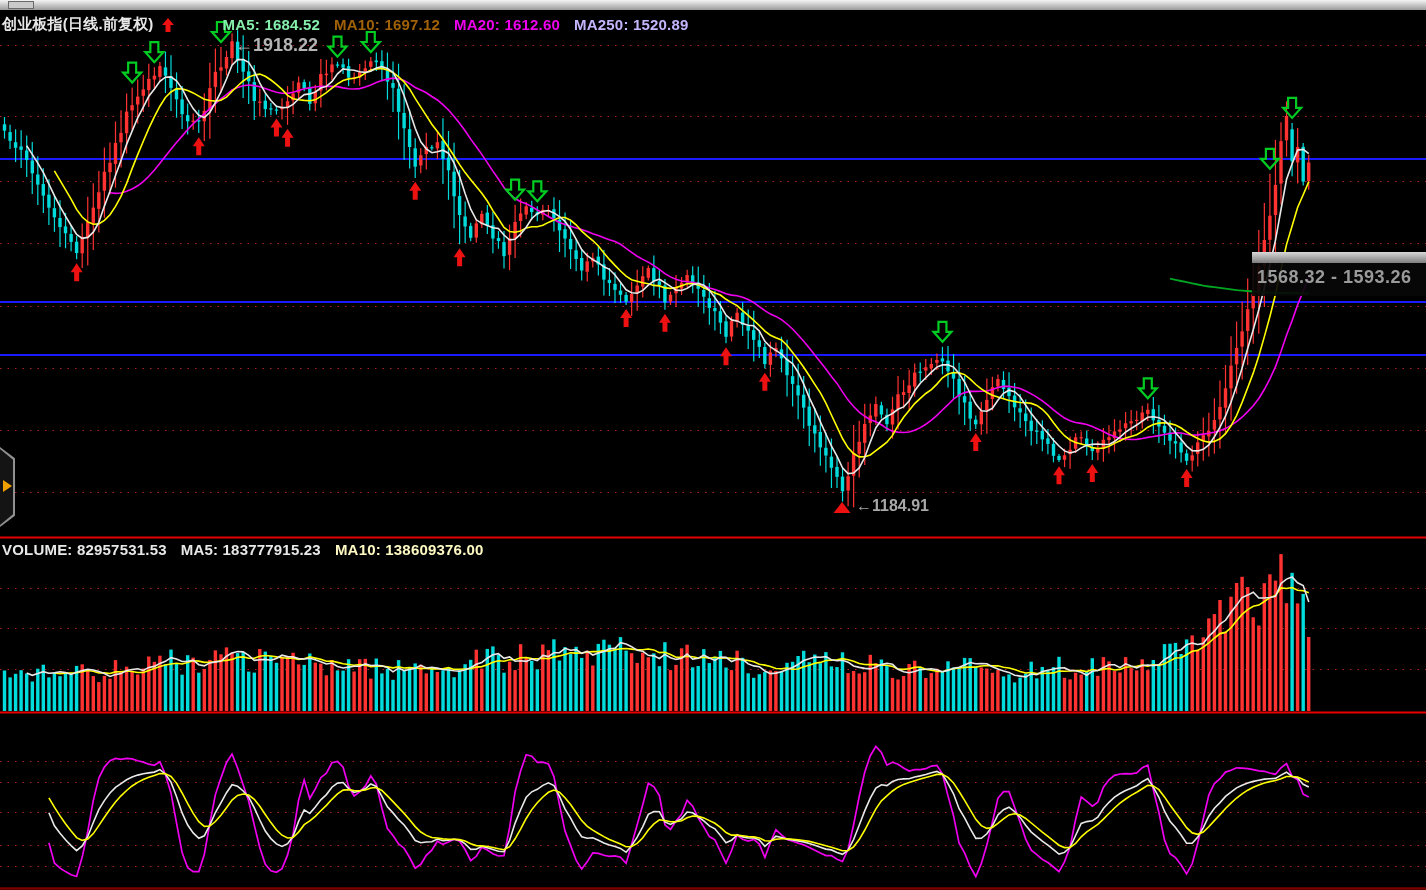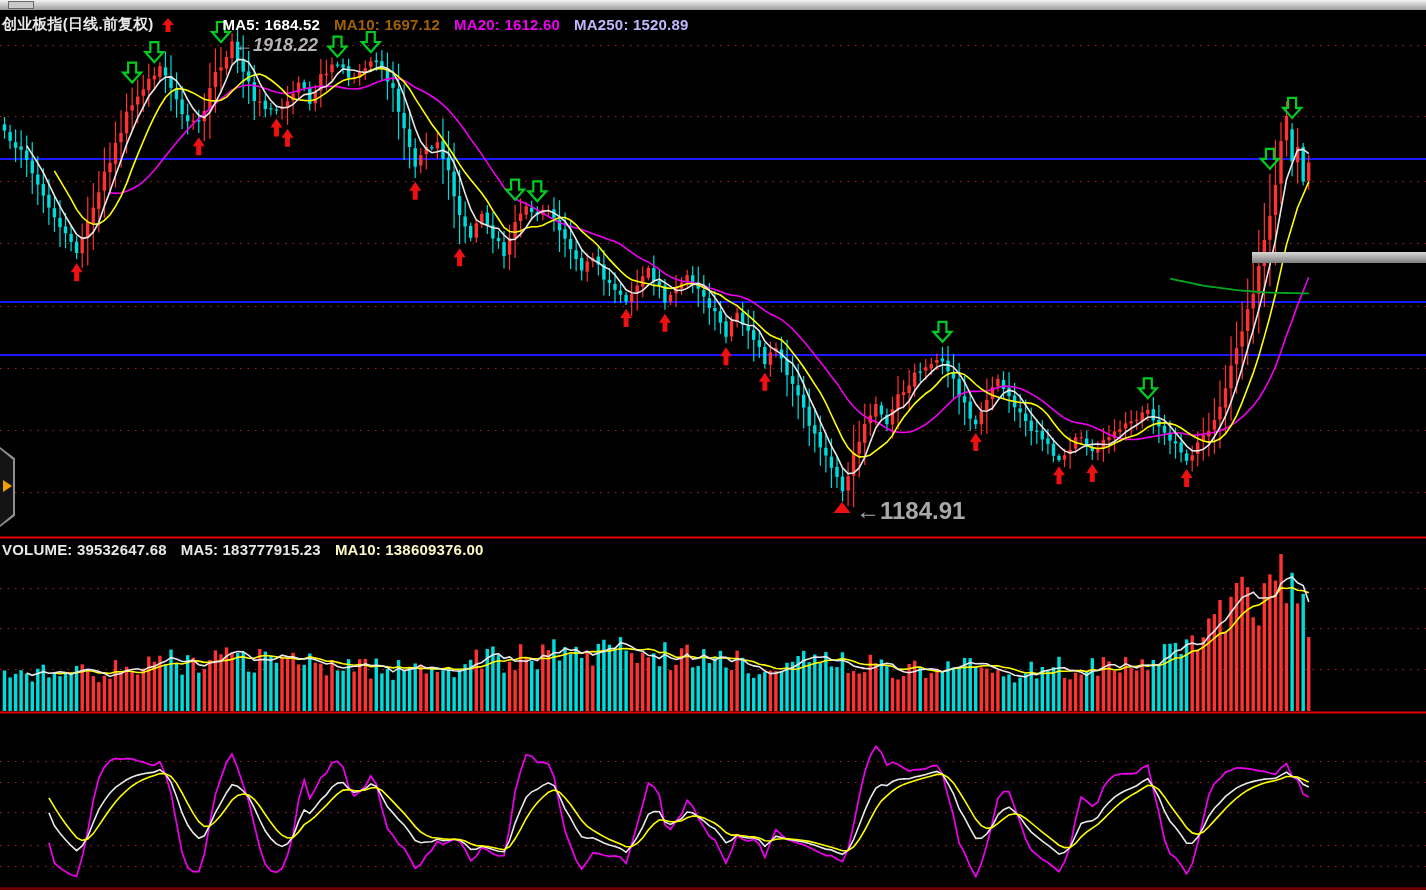--- a/index.html
+++ b/index.html
@@ -11,22 +11,22 @@
            border:1px solid #6a6a6a;box-sizing:border-box;}
   #chart{position:absolute;left:0;top:0;z-index:1;}
   .phead{position:absolute;left:2px;z-index:2;font-size:15px;font-weight:bold;color:#e8e8e8;
          white-space:nowrap;letter-spacing:.2px;}
   #main-header{top:15px;display:flex;align-items:center;}
   #vol-header{top:541px;}
   #kdj-header{top:715px;}
   .labelwrap span{margin-right:14px;}
   #stock-title{margin-right:6px;}
   #trend-arrow{margin:0 8px 0 2px;}
-  #anno-high{position:absolute;left:235px;top:35px;font-size:18px;font-weight:bold;color:#b4b4b4;z-index:2;font-style:italic;}
-  #anno-low{position:absolute;left:856px;top:497px;font-size:24px;font-weight:bold;color:#a8a8a8;z-index:2;}
+  #anno-high{position:absolute;left:235px;top:35px;font-size:18px;font-weight:bold;color:#b4b4b4;z-index:2;}
+  #anno-low{position:absolute;left:856px;top:497px;font-size:16px;font-weight:bold;color:#a8a8a8;z-index:2;}
   #tooltip-bar{position:absolute;left:1252px;top:252px;width:174px;height:11px;
                background:linear-gradient(#d8d8d8,#7e7e7e);z-index:3;}
   #tooltip-box{position:absolute;left:1252px;top:263px;width:174px;height:33px;
                background:rgba(8,8,8,.92);z-index:3;}
   #tooltip-text{display:block;padding:4px 0 0 5px;font-size:18px;font-weight:bold;color:#9a9a9a;
                 letter-spacing:.5px;}
   #side-tab{position:absolute;left:0;top:447px;width:15px;height:80px;z-index:3;background:#909090;
             clip-path:polygon(0 0,100% 14%,100% 86%,0 100%);}
   #side-tab-inner{position:absolute;left:0;top:2px;width:13px;height:76px;background:#141414;
             clip-path:polygon(0 0,100% 14%,100% 86%,0 100%);}
@@ -807,30 +807,33 @@
       <line x1="0" y1="537.5" x2="1426" y2="537.5" stroke="#e80000" stroke-width="2"></line>
       <line x1="0" y1="712.5" x2="1426" y2="712.5" stroke="#e80000" stroke-width="2"></line>
       <line x1="0" y1="888.5" x2="1426" y2="888.5" stroke="#7a0000" stroke-width="2.5"></line>
     </svg>
 
   <div id="main-header" class="phead">
     <span id="stock-title">创业板指(日线.前复权)</span>
     <svg id="trend-arrow" width="12" height="14" viewBox="0 0 12 14">
       <path d="M6,0 L12,7 L8.5,7 L8.5,14 L3.5,14 L3.5,7 L0,7 Z" fill="#ee1111"></path>
     </svg>
-    <span id="main-ma-labels" class="labelwrap"><span style="color: #ffffff; padding-left: 41px;">MA5: 1684.52</span><span style="color: #a16207;">MA10: 1697.12</span><span style="color: rgb(238, 0, 238);">MA20: 1612.60</span><span style="color: #c4b5fd;">MA250: 1520.89</span></span>
+    <span id="main-ma-labels" class="labelwrap"><span style="color: #86efac; padding-left: 41px;">MA5: 1684.52</span><span style="color: #a16207;">MA10: 1697.12</span><span style="color: rgb(238, 0, 238);">MA20: 1612.60</span><span style="color: #c4b5fd;">MA250: 1520.89</span></span>
   </div>
 
   <div id="vol-header" class="phead">
-    <span id="vol-labels" class="labelwrap"><span style="color: rgb(232, 232, 232);">VOLUME: 39532647.68</span><span style="color: rgb(232, 232, 232);">MA5: 183777915.23</span><span style="color: #fef9c3;">MA10: 138609376.00</span></span>
+    <span id="vol-labels" class="labelwrap"><span style="color: rgb(232, 232, 232);">VOLUME: 82957531.53</span><span style="color: rgb(232, 232, 232);">MA5: 183777915.23</span><span style="color: #fef9c3;">MA10: 138609376.00</span></span>
   </div>
 
 
   <div id="anno-high">←1918.22</div>
   <div id="anno-low">←1184.91</div>
 
   <div id="tooltip-bar"></div>
+  <div id="tooltip-box">
+    <span id="tooltip-text">1568.32 - 1593.26</span>
+  </div>
 
   <div id="side-tab">
     <div id="side-tab-inner"></div>
     <span id="side-tab-arrow"></span>
   </div>
 </div>
 
 </body></html>

